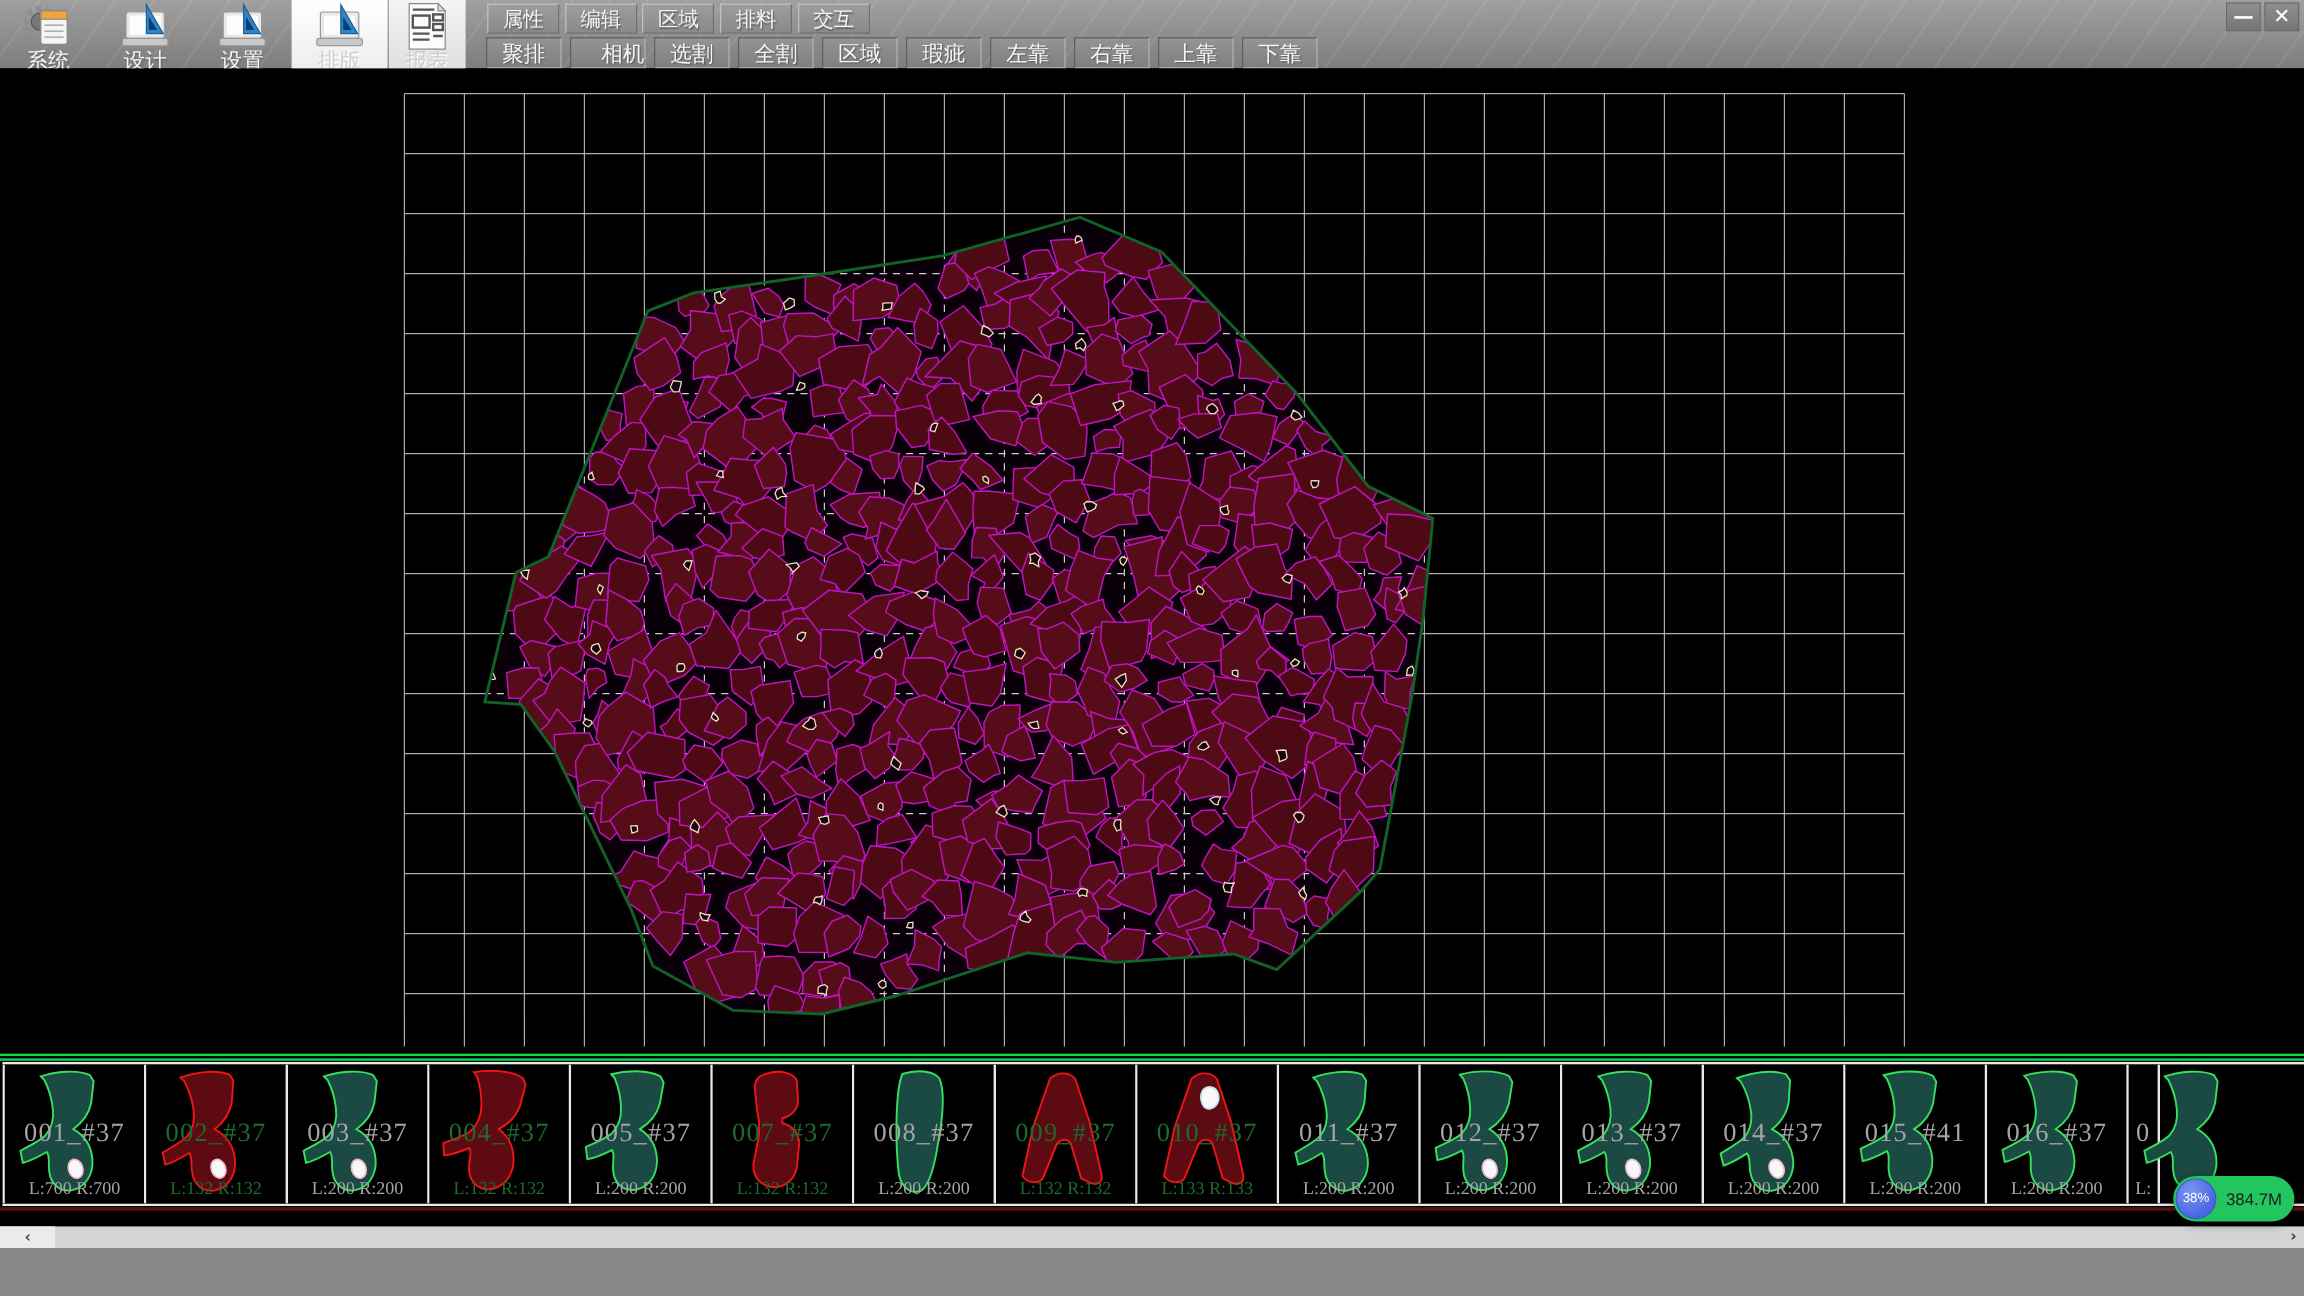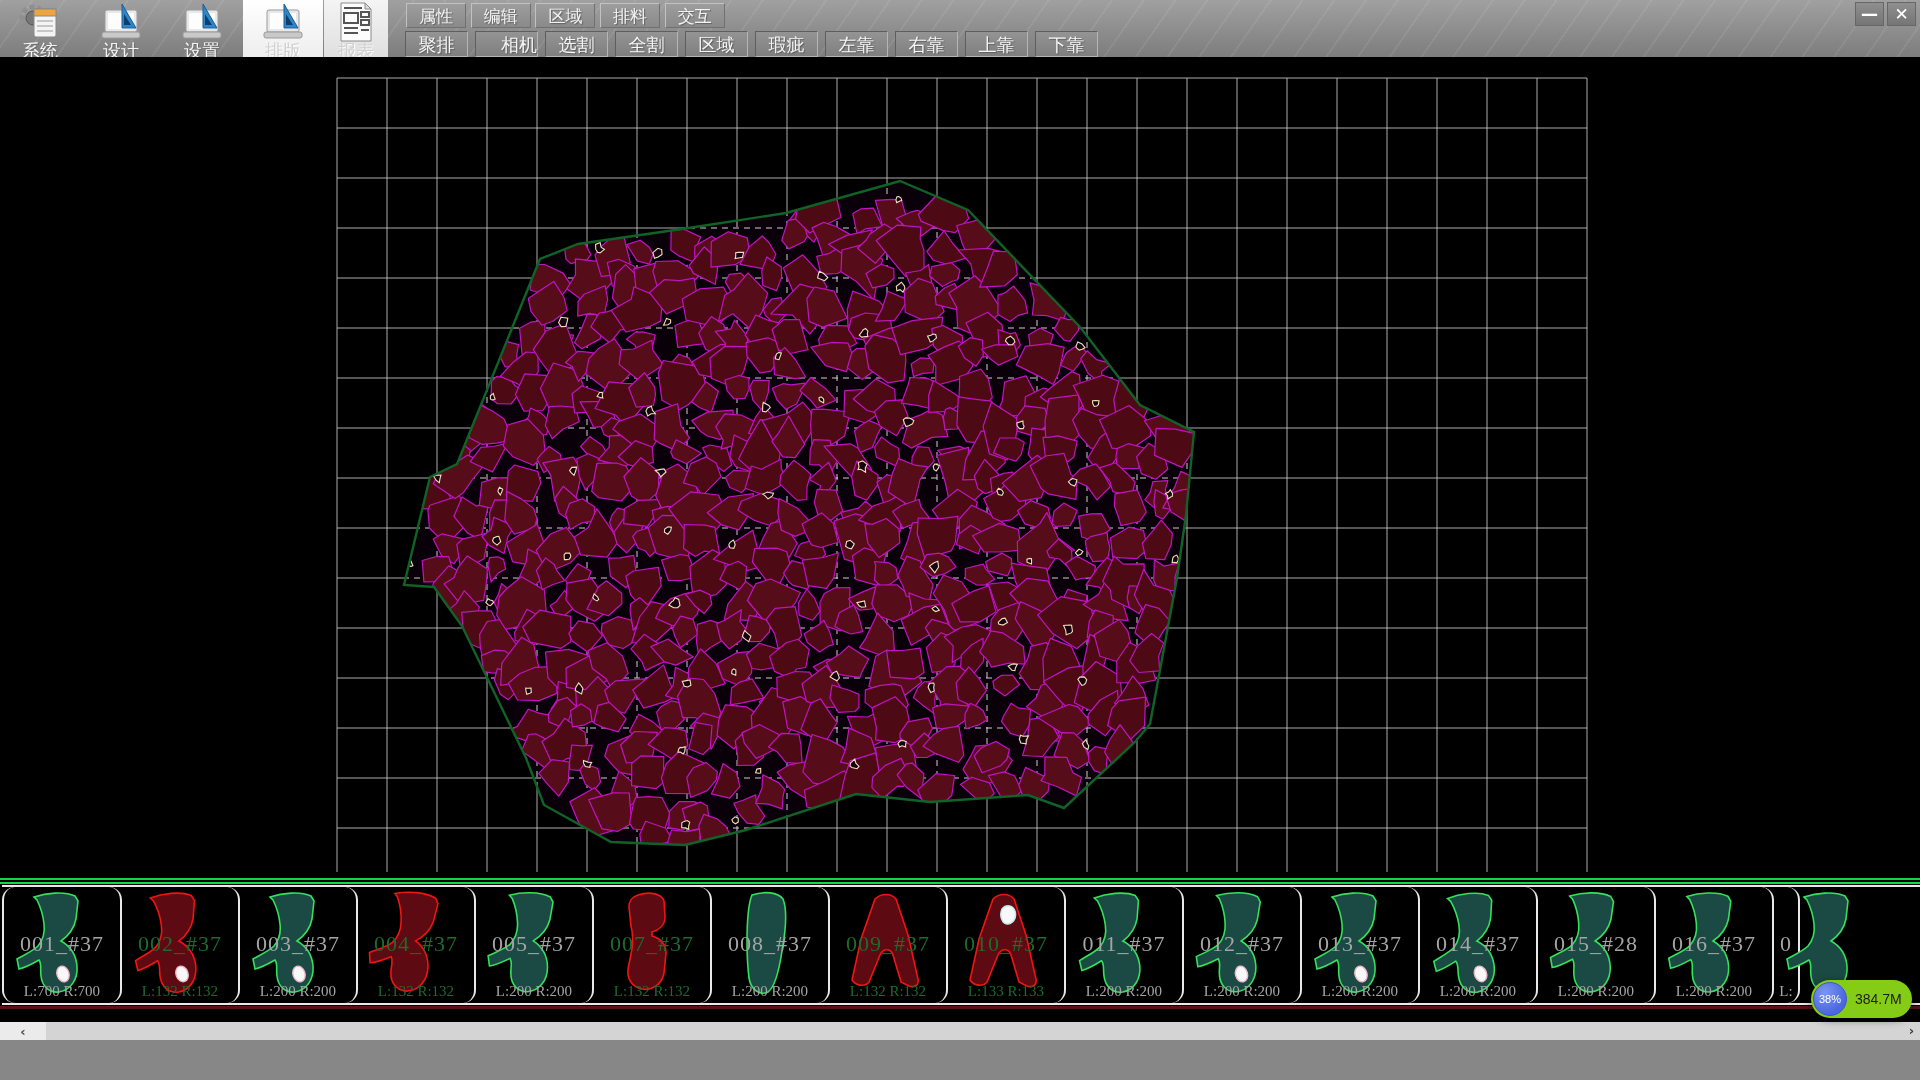--- a/index.html
+++ b/index.html
@@ -32,37 +32,37 @@
     background:linear-gradient(#8f8f8f,#757575);border:1px solid #676767;box-sizing:border-box;cursor:default;}
   
   #canvas-wrap{left:0;top:57px;width:1920px;height:821px;background:#000;}
   
   #strip{left:0;top:878px;width:1920px;height:132px;background:#000;}
   #strip .greenline{position:absolute;left:0;width:1920px;height:2px;background:#09d94a;}
   #strip .maroonline{position:absolute;left:0;top:128px;width:1920px;height:3px;background:#5a1212;}
   #cells{position:absolute;left:2px;top:7px;width:1918px;height:120px;display:flex;
     border-top:2px solid #e9e9e9;border-bottom:2px solid #e9e9e9;box-sizing:border-box;overflow:hidden;}
   .cell{position:relative;width:116px;height:116px;flex:0 0 auto;background:#000;
-    border-right:2px solid #e9e9e9;box-sizing:content-box;cursor:pointer;border-radius:13px;}
+    border-right:2px solid #e9e9e9;box-sizing:content-box;cursor:pointer;}
   .cell:first-child{border-left:2px solid #e9e9e9;}
   .cell svg{position:absolute;left:8px;top:2px;}
   .cell .pid{position:absolute;left:0;top:44px;width:100%;text-align:center;font-size:22px;letter-spacing:1px;}
   .cell .plr{position:absolute;left:0;bottom:3px;width:100%;text-align:center;font-size:15px;}
   .c-gray{color:#a5a5a5;}
   .c-green{color:#1d6b2d;}
   
   #hscroll{left:0;top:1022px;width:1920px;height:18px;background:#d4d4d4;}
   #hscroll .sbtn{position:absolute;left:0;top:0;width:46px;height:18px;background:#ebebeb;
     color:#4a4a4a;font-family:"DejaVu Sans",sans-serif;font-size:13px;font-weight:bold;
     display:flex;align-items:center;justify-content:center;cursor:pointer;}
   #hscroll .sarrow{position:absolute;right:6px;top:0;height:18px;color:#3f3f3f;
     font-family:"DejaVu Sans",sans-serif;font-size:13px;font-weight:bold;line-height:18px;cursor:pointer;}
   #statusbar{left:0;top:1040px;width:1920px;height:40px;background:#878787;}
   
-  #mem-badge{left:1811px;top:980px;width:101px;height:38px;background:#84cc16;border-radius:19px;
+  #mem-badge{left:1811px;top:980px;width:101px;height:38px;background:#22c55e;border-radius:19px;
     box-shadow:0 2px 8px rgba(0,0,0,.45);display:flex;align-items:center;}
   #mem-circle{width:34px;height:34px;margin-left:2px;border-radius:50%;
     background:radial-gradient(circle at 35% 30%,#7b95f2,#4a66e2 70%);
     border:1px solid #3d57c9;box-sizing:border-box;
     display:flex;align-items:center;justify-content:center;
     color:#fff;font-size:11px;font-family:"Liberation Sans",sans-serif;}
   #mem-text{margin-left:8px;color:#1d1d1d;font-size:14px;font-family:"Liberation Sans",sans-serif;}
 </style>
 </head>
 <body>
@@ -802,21 +802,21 @@
         </svg>
       <div class="pid c-gray">014_#37</div>
       <div class="plr c-gray">L:200 R:200</div>
       </div>
       <div class="cell">
         <svg width="100" height="112" viewBox="0 0 100 112">
         <g transform="rotate(2 50 56)">
             <path d="M22,8 C34,4 52,2 63,7 L66,12 L64,30 C62,40 56,47 49,52 C58,57 64,66 65,77 C66,90 59,101 47,103 C37,104 30,97 29,87 C28,80 30,75 27,71 C20,75 12,79 7,80 L5,70 C12,66 21,62 26,57 C31,51 33,43 32,35 C31,25 27,15 25,11 Z" fill="#1b4a44" stroke="#35e05a" stroke-width="1.6"></path>
           </g>
         </svg>
-      <div class="pid c-gray">015_#28</div>
+      <div class="pid c-gray">015_#41</div>
       <div class="plr c-gray">L:200 R:200</div>
       </div>
       <div class="cell">
         <svg width="100" height="112" viewBox="0 0 100 112">
         <g transform="rotate(1 50 56)">
             <path d="M22,8 C34,4 52,2 63,7 L66,12 L64,30 C62,40 56,47 49,52 C58,57 64,66 65,77 C66,90 59,101 47,103 C37,104 30,97 29,87 C28,80 30,75 27,71 C20,75 12,79 7,80 L5,70 C12,66 21,62 26,57 C31,51 33,43 32,35 C31,25 27,15 25,11 Z" fill="#1b4a44" stroke="#35e05a" stroke-width="1.6"></path>
           </g>
         </svg>
       <div class="pid c-gray">016_#37</div>
       <div class="plr c-gray">L:200 R:200</div>

